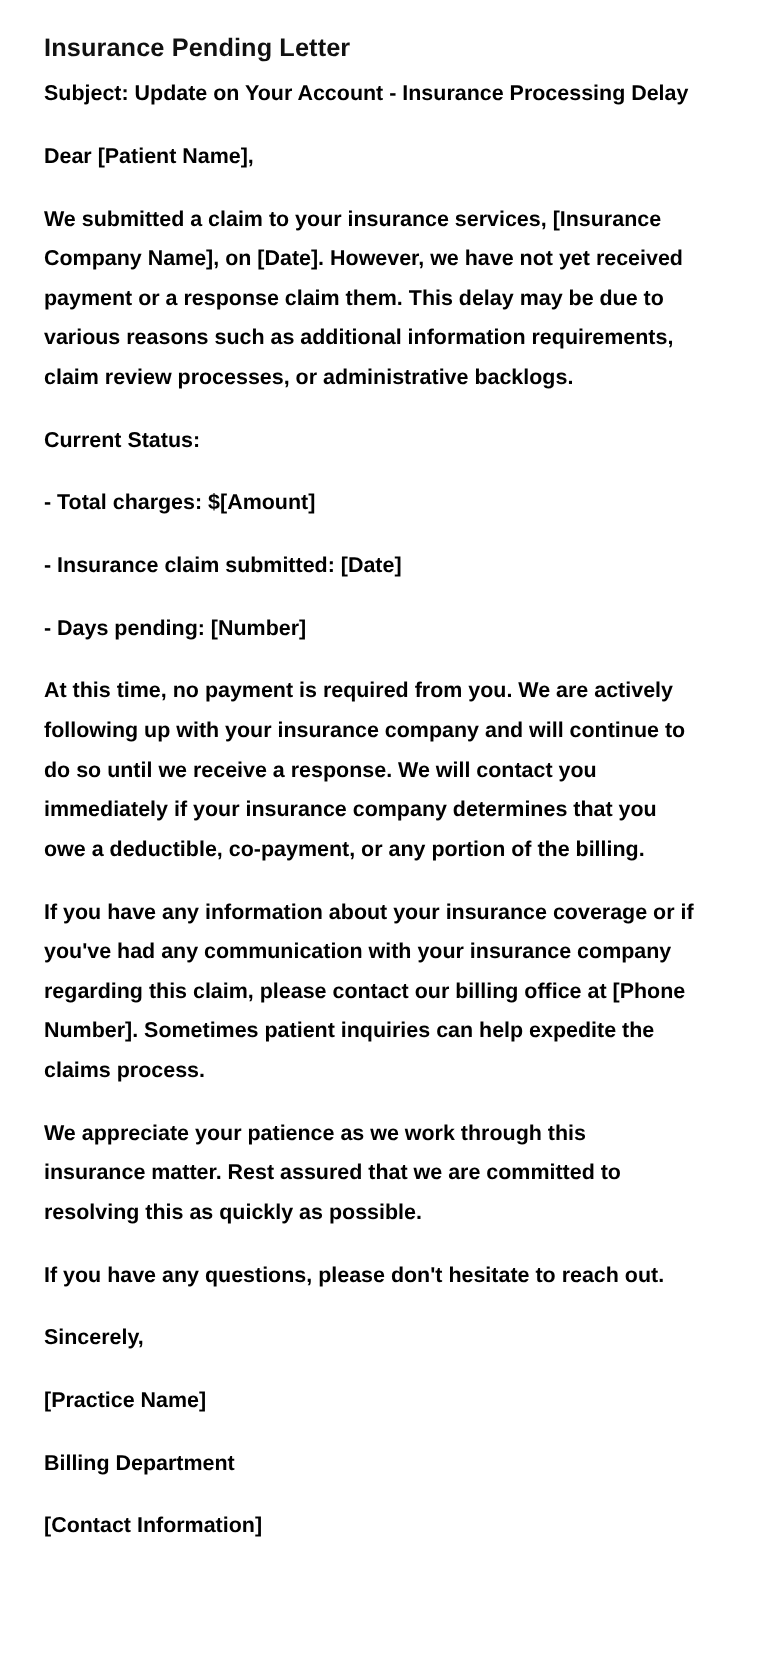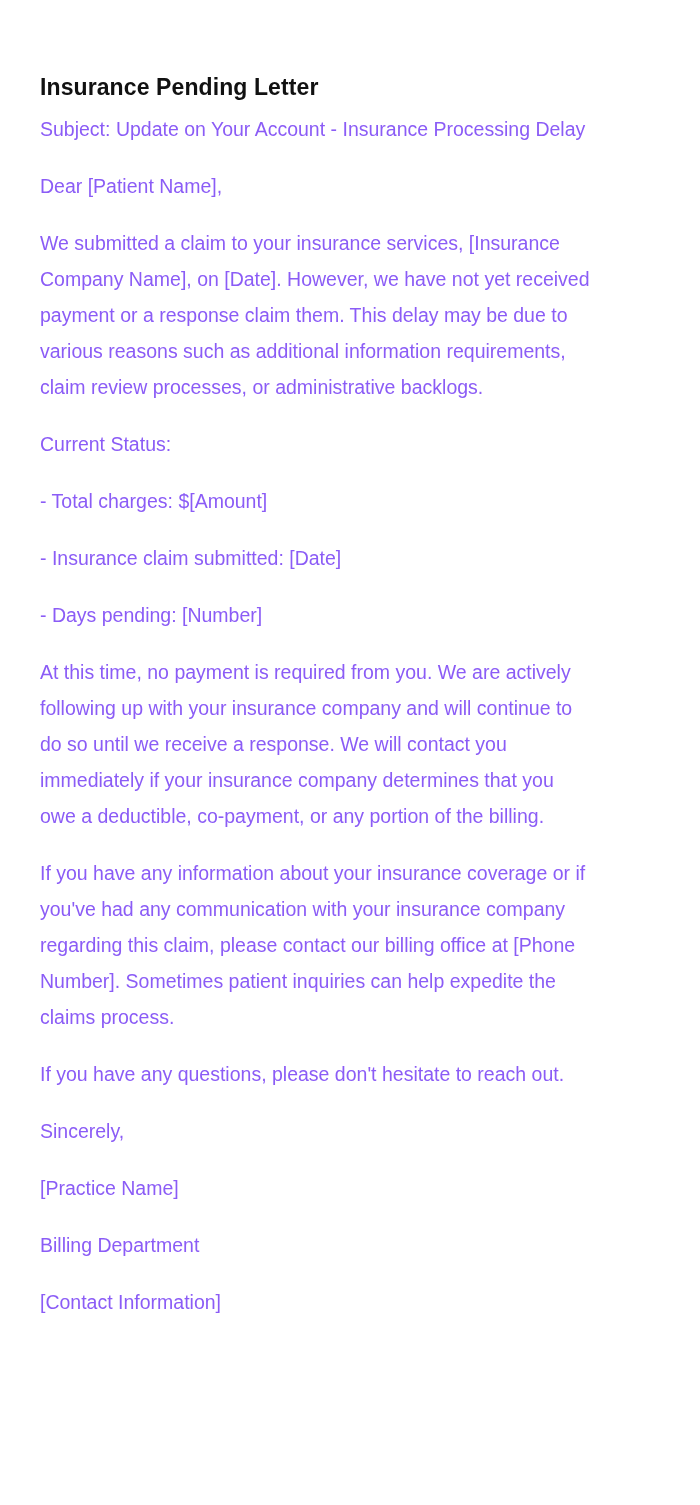--- a/index.html
+++ b/index.html
@@ -10,35 +10,34 @@
     width: 700px;
     min-height: 1505px;
     margin: 0 auto;
     padding: 28px 38px 50px 40px;
     font-family: "Liberation Sans", sans-serif;
     color: #202020;
     overflow-x: hidden;
   }
   .letter {
     max-width: 622px;
-    margin-top: 44px;
   }
   h1.doc-title {
     font-size: 23px;
     line-height: 31px;
     font-weight: 700;
     color: #111111;
     letter-spacing: 0.1px;
     margin: 0 0 8px 0;
   }
   p.para {
     font-size: 19.5px;
     line-height: 36px;
-    font-weight: 400;
-    color: #8b5cf6;
+    font-weight: 700;
+    color: #000000;
     margin: 0 0 21px 0;
   }
   p.para .line {
     display: block;
     white-space: nowrap;
   }
 </style>
 </head>
 <body>
 
@@ -88,20 +87,25 @@
   </p>
 
   <p class="para">
     <span class="line">If you have any information about your insurance coverage or if</span>
     <span class="line">you've had any communication with your insurance company</span>
     <span class="line">regarding this claim, please contact our billing office at [Phone</span>
     <span class="line">Number]. Sometimes patient inquiries can help expedite the</span>
     <span class="line">claims process.</span>
   </p>
 
+  <p class="para">
+    <span class="line">We appreciate your patience as we work through this</span>
+    <span class="line">insurance matter. Rest assured that we are committed to</span>
+    <span class="line">resolving this as quickly as possible.</span>
+  </p>
 
   <p class="para">
     <span class="line">If you have any questions, please don't hesitate to reach out.</span>
   </p>
 
   <p class="para">
     <span class="line">Sincerely,</span>
   </p>
 
   <p class="para">

